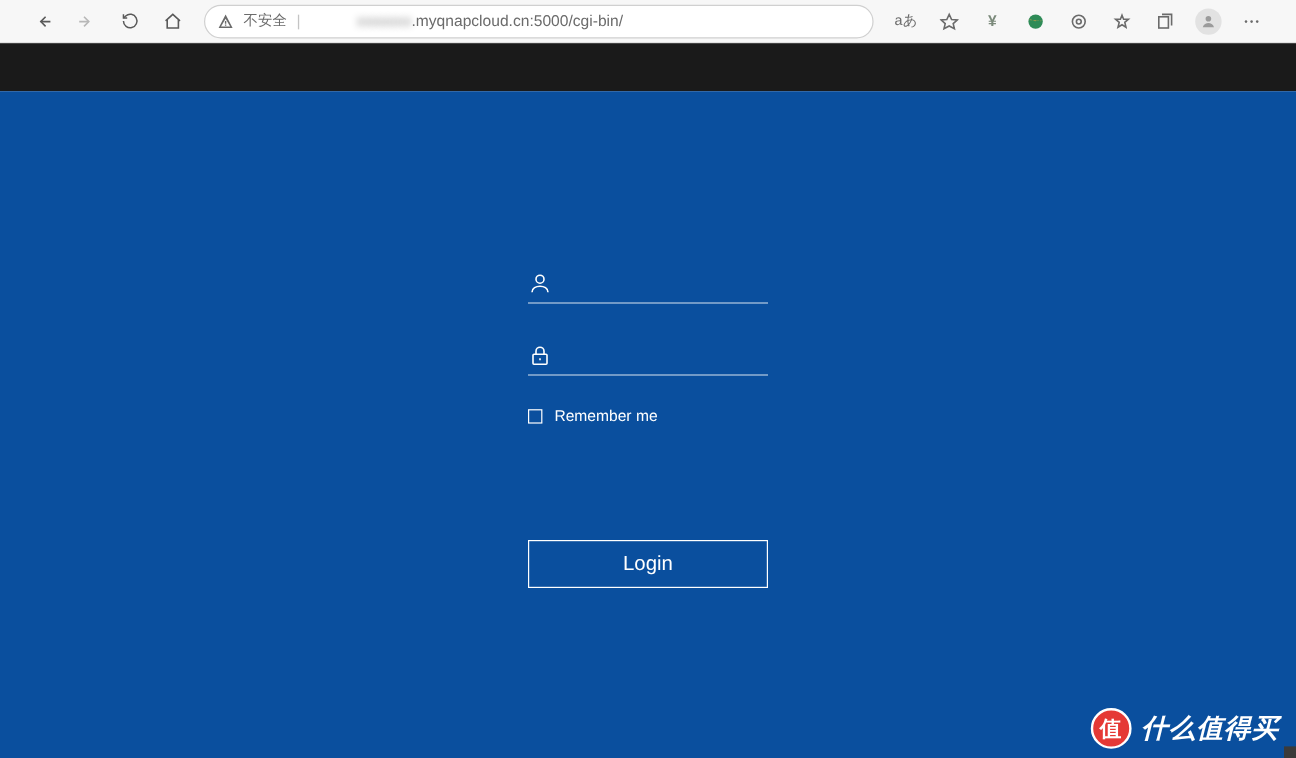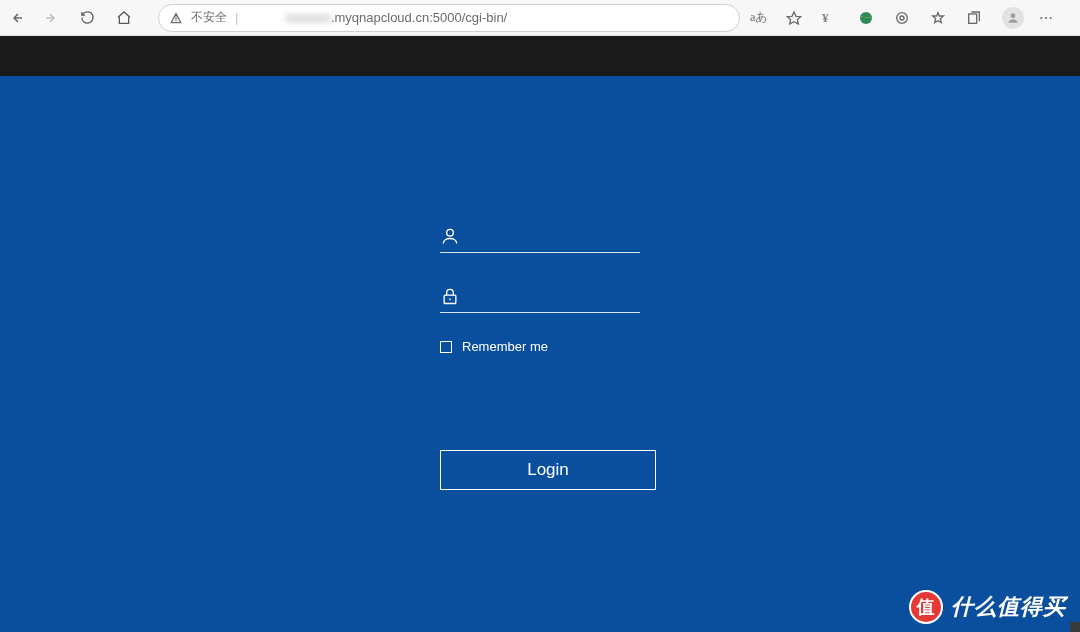--- a/index.html
+++ b/index.html
@@ -5,31 +5,30 @@
   * { margin: 0; padding: 0; box-sizing: border-box; }
   html, body { width: 1080px; height: 632px; font-family: "Segoe UI", Arial, sans-serif; overflow: hidden; background: #fff; }
 
   
   .chrome-bar {
     height: 36px;
     background: #f7f7f7;
     border-bottom: 1px solid #e1e1e1;
     display: flex;
     align-items: center;
-    padding: 0 8px;
+    padding: 0 20px;
     gap: 4px;
     color: #4b4b4b;
     font-size: 13px;
   }
   .chrome-btn {
     width: 32px; height: 28px;
-    display: flex; align-items: center; 
+    display: flex; align-items: center; justify-content: center;
     border-radius: 4px;
     color: #5a5a5a;
-    font-family: Liberation Serif, serif;
   }
   .chrome-btn.disabled { color: #b8b8b8; }
   .addr-wrap {
     flex: 1;
     height: 28px;
     background: #fff;
     border: 1px solid #d0d0d0;
     border-radius: 14px;
     display: flex;
     align-items: center;
@@ -90,21 +89,21 @@
     color: #fff;
     margin-bottom: 14px;
     cursor: pointer;
   }
   .check-box {
     width: 12px; height: 12px;
     border: 1.5px solid #fff;
     background: transparent;
   }
   .login-btn {
-    width: 216px;
+    width: 200px;
     height: 40px;
     border: 1.5px solid #fff;
     background: transparent;
     color: #fff;
     font-size: 17px;
     cursor: pointer;
     margin-top: 82px;
   }
 
   

